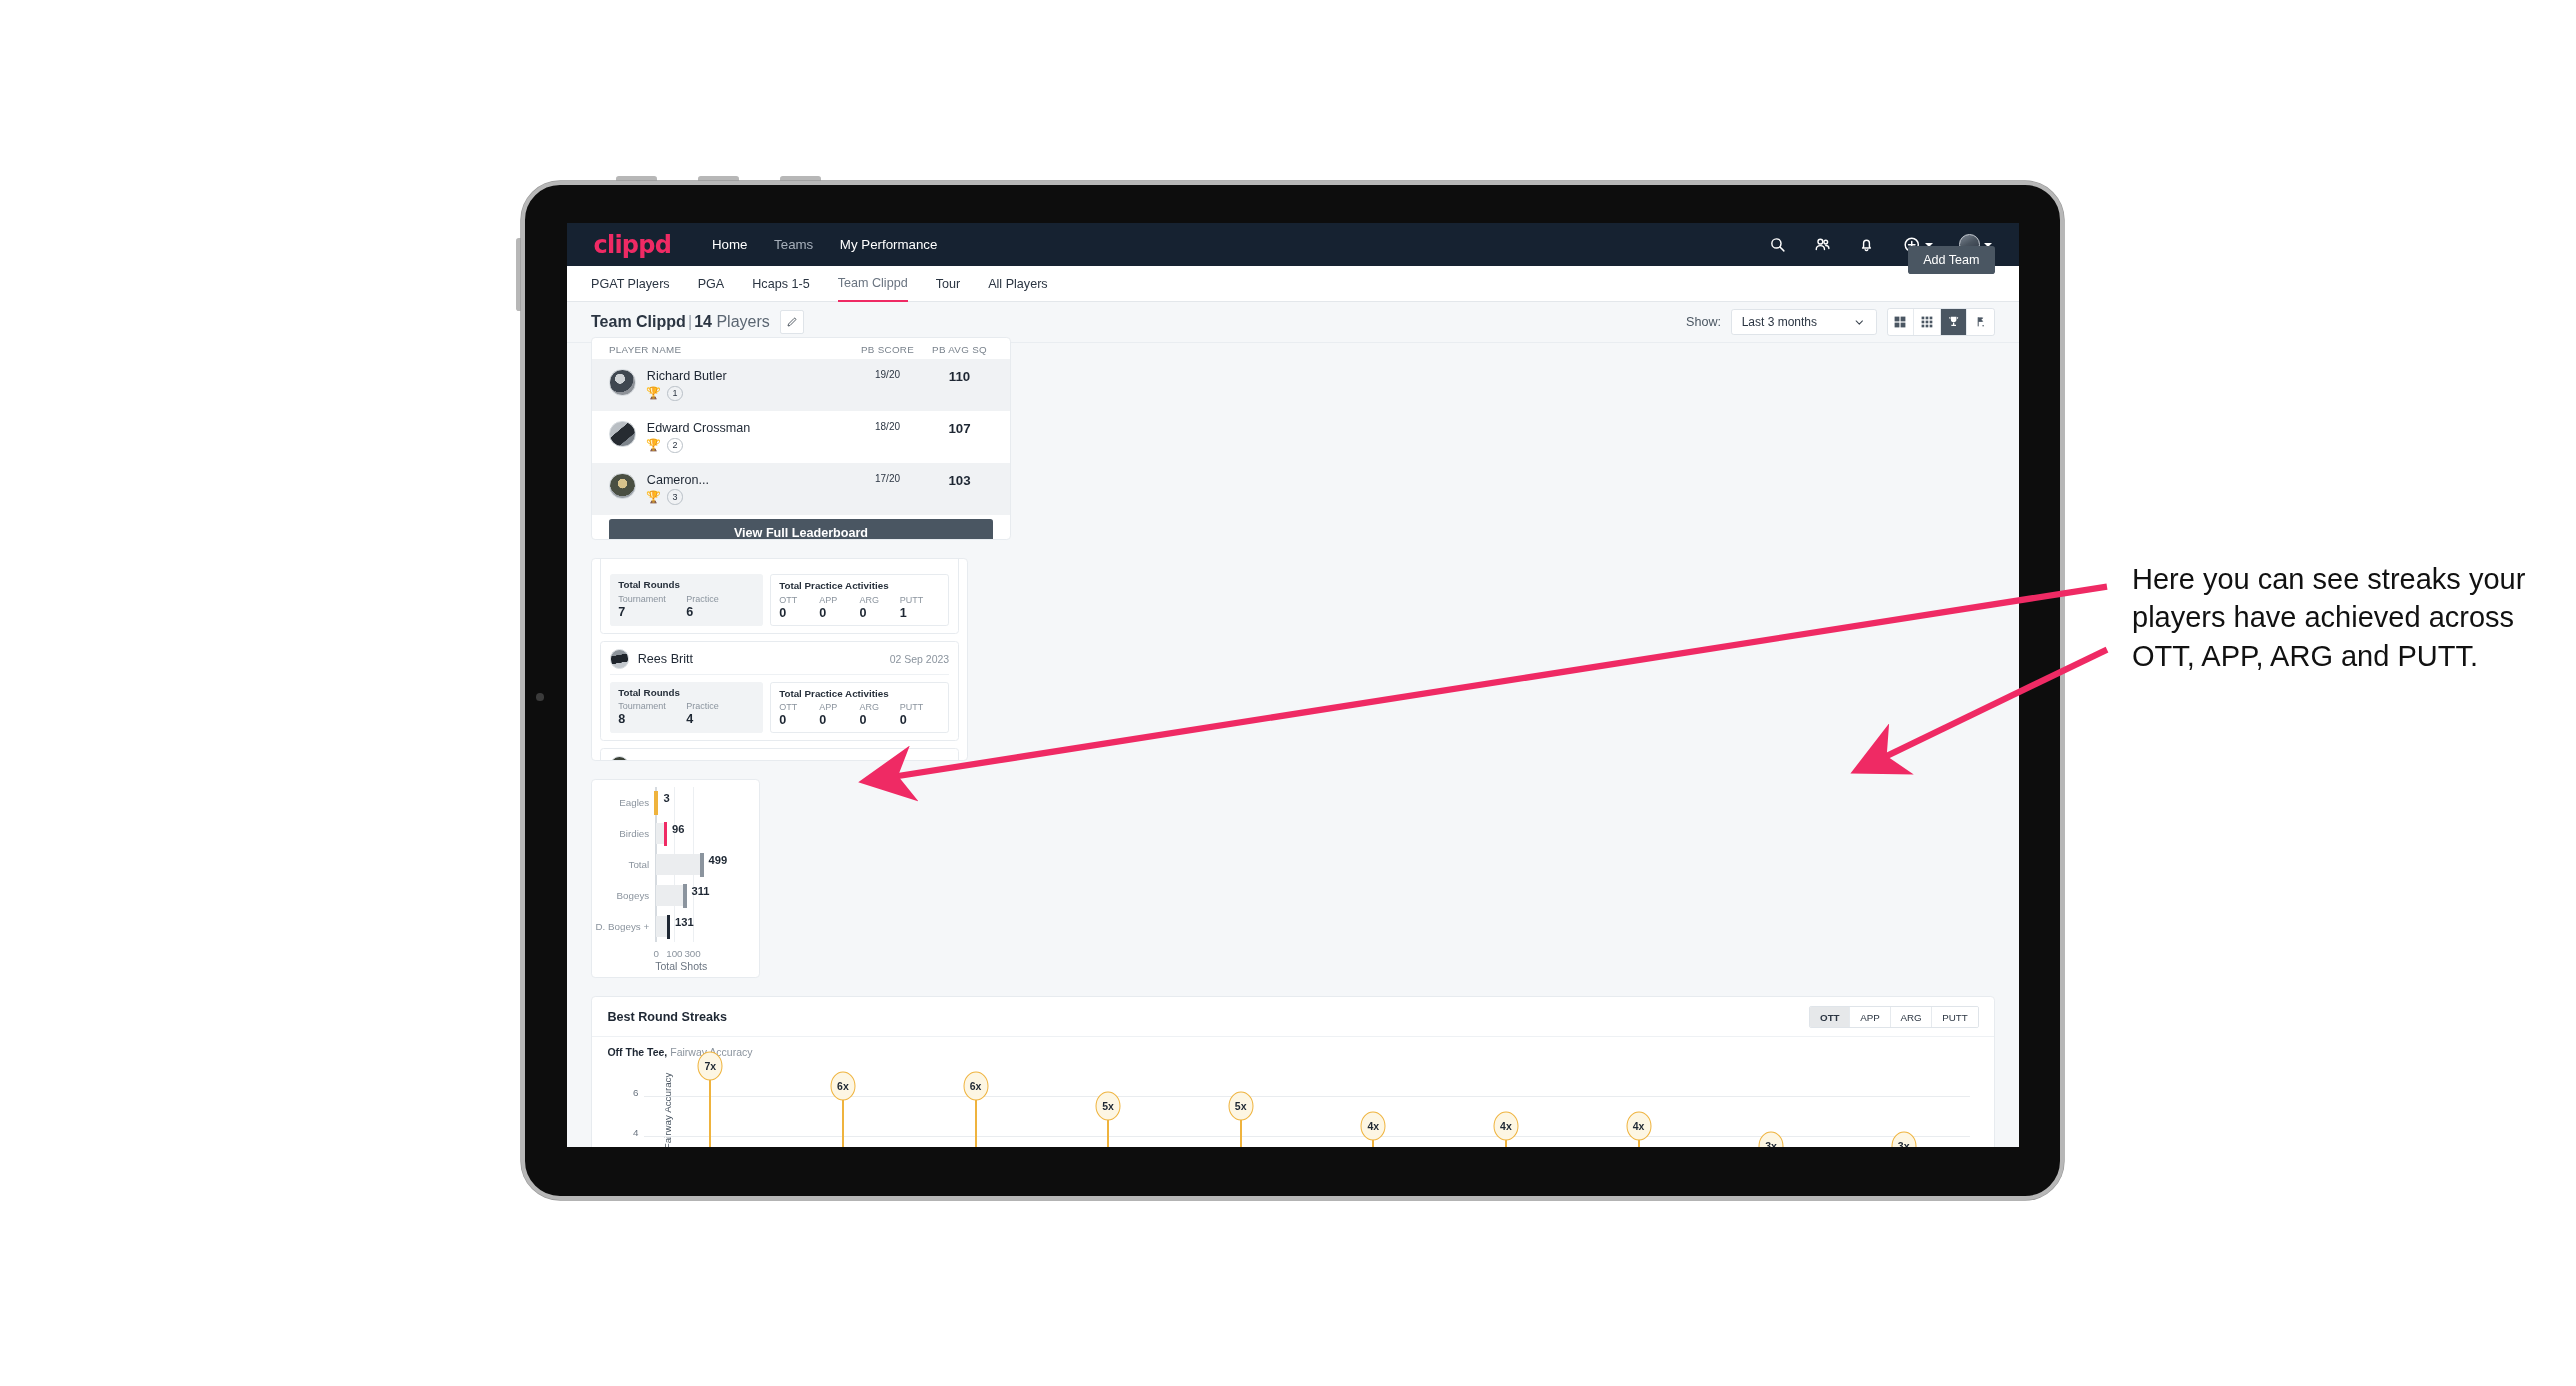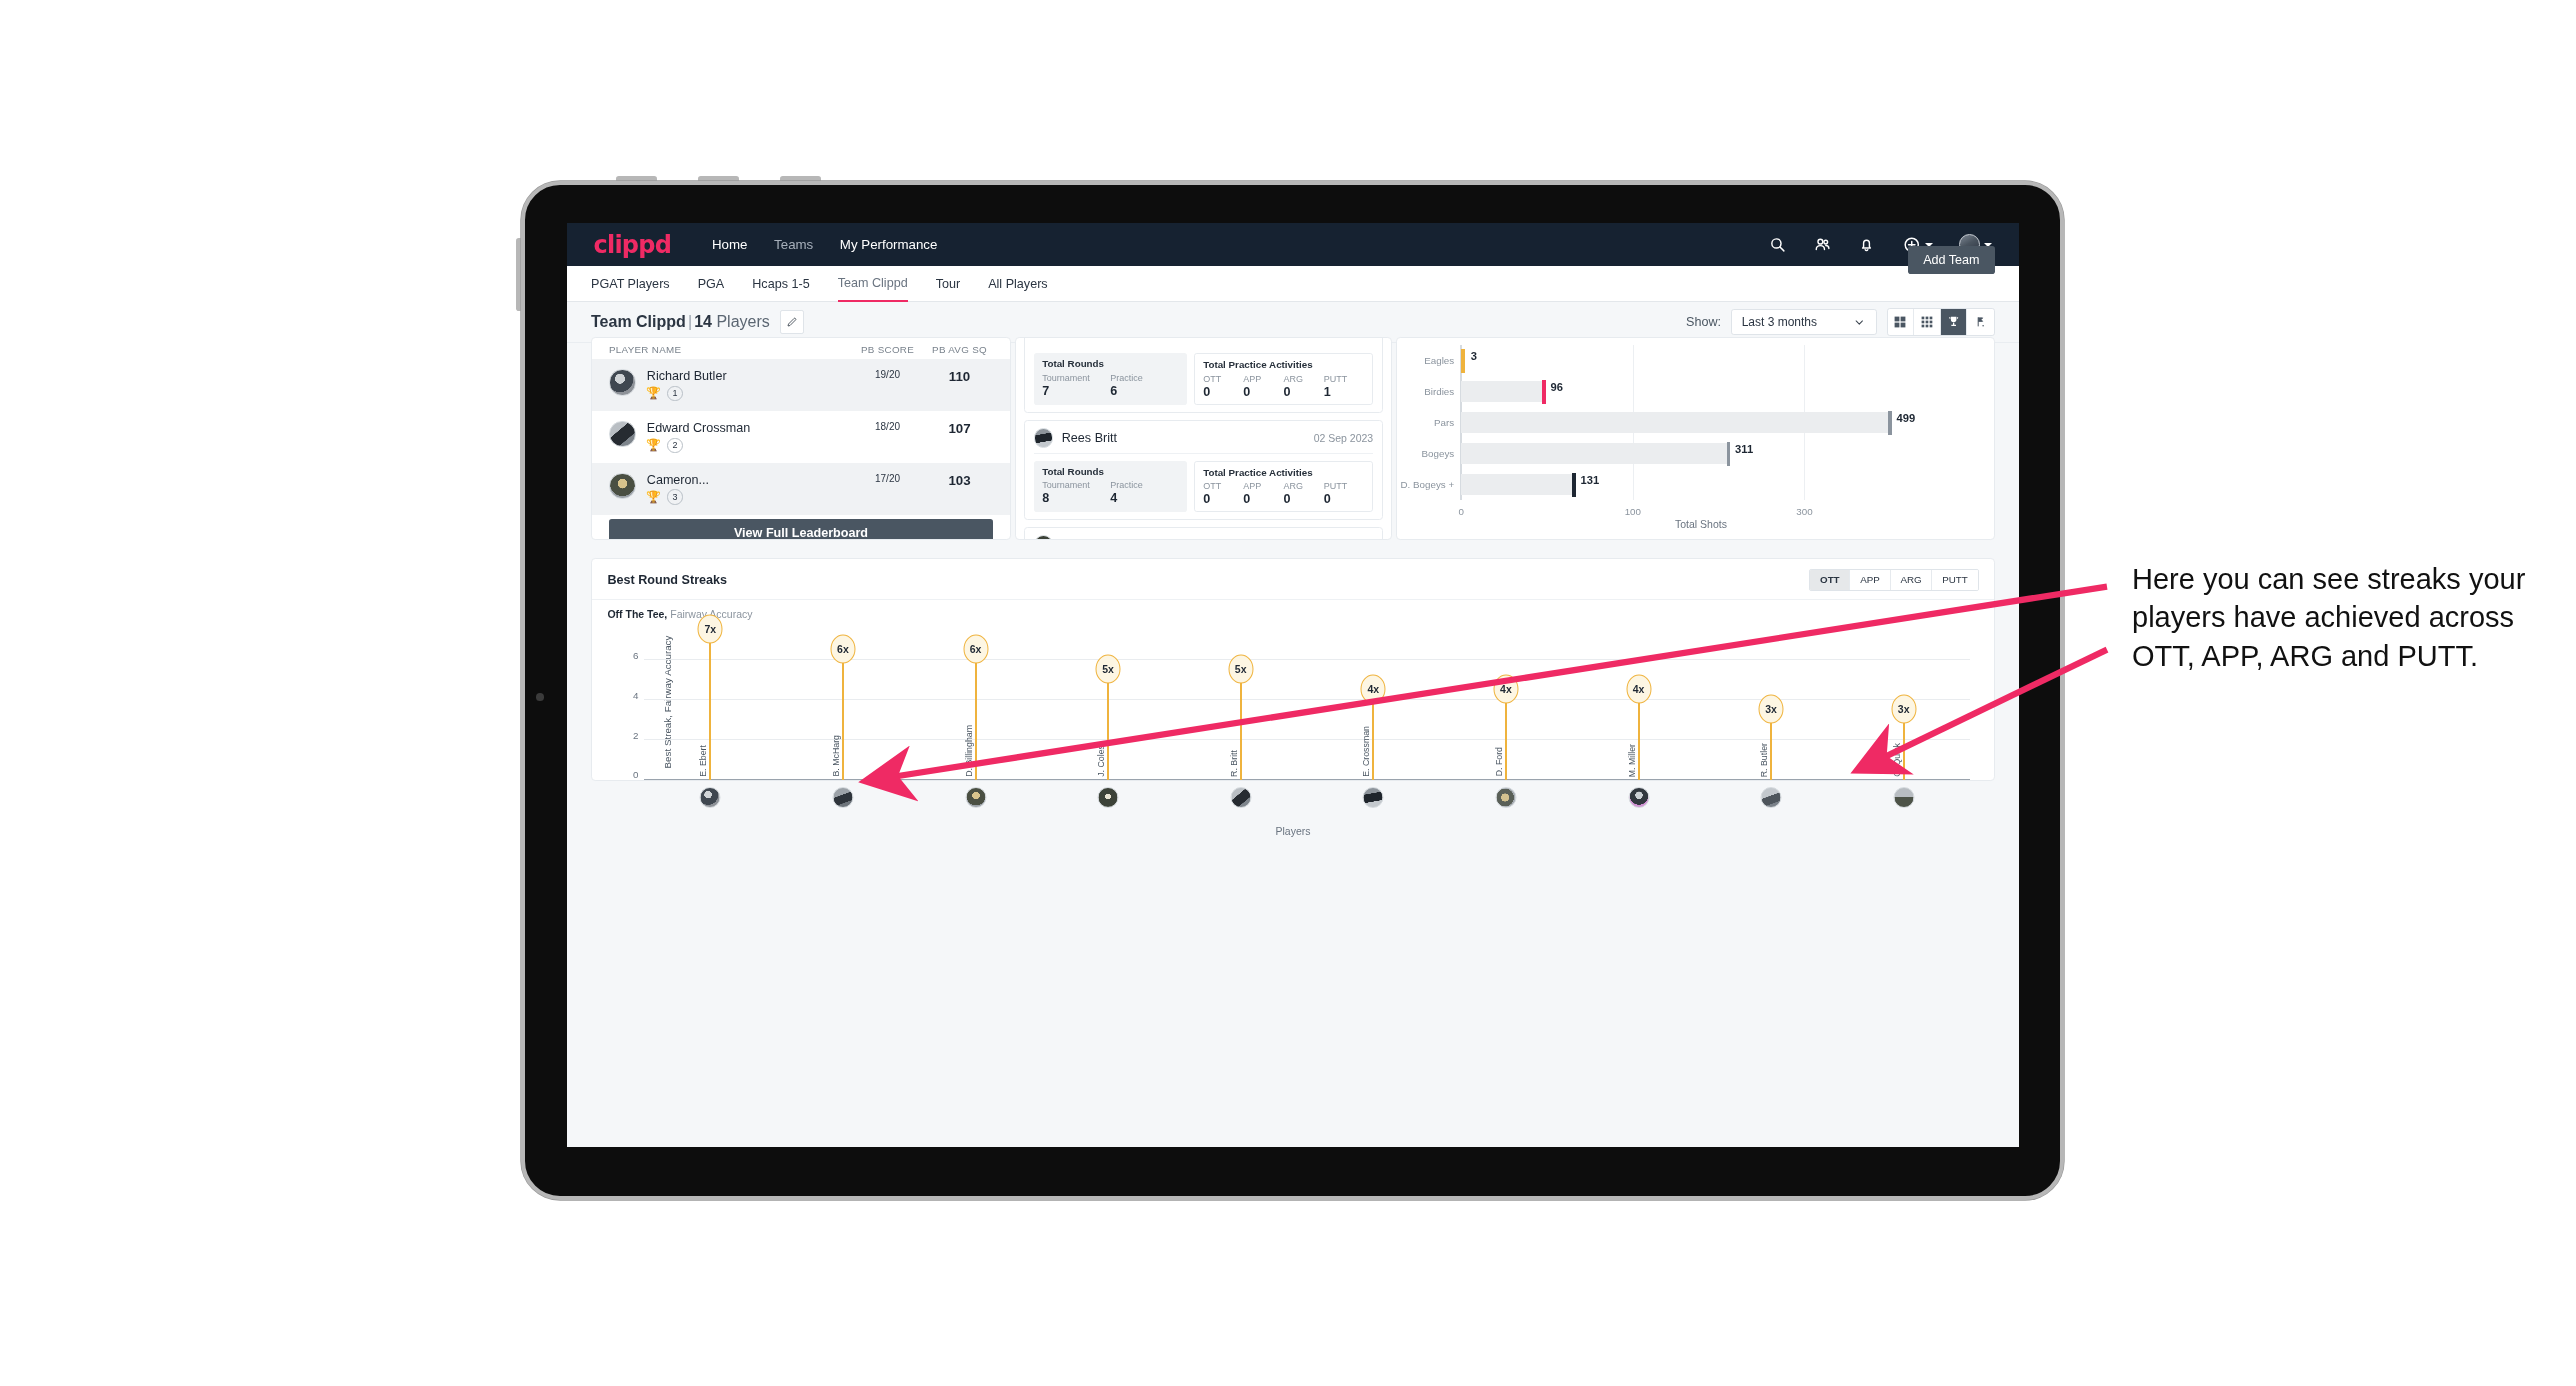--- a/index.html
+++ b/index.html
@@ -89,21 +89,21 @@
     display: flex; align-items: center; padding: 0 9.8px; font-size: 12px; color: #2b3542; cursor: pointer;
   }
   #period-select .chev { margin-left: auto; }
   #viewmodes { display: flex; border: 0.7px solid #dfe4e9; border-radius: 2.8px; overflow: hidden; background: #fff; }
   .vm { width: 26.6px; height: 26.6px; display: flex; align-items: center; justify-content: center; border-right: 0.7px solid #e6eaee; cursor: pointer; }
   .vm:last-child { border-right: none; }
   .vm.active { background: #4a5662; }
 
   
   #content { padding: 0 24px; position: relative; }
-  #row1 { display: flex; gap: 4px; align-items: flex-start; margin-top: -5.6px; }
+  #row1 { display: flex; gap: 18px; align-items: flex-start; margin-top: -5.6px; flex-direction: column; }
 
   .card { background: #fff; border: 0.7px solid #e7ebef; border-radius: 4.2px; }
 
   
   #leaderboard { width: 420px; padding: 0 0 0 0; overflow: hidden; height: 203px; }
   #lb-head { display: flex; padding: 5.6px 17px 4.2px; font-size: 9.8px; color: #7a838d; letter-spacing: 0.3px; }
   #lb-head .c1 { flex: 1; }
   #lb-head .c2 { width: 77px; text-align: center; }
   #lb-head .c3 { width: 67px; text-align: center; }
   .lb-row { display: flex; padding: 9.8px 17px; }
@@ -489,21 +489,21 @@
               </div>
             </div>
             <div class="bar-row" style="top: 31px; height: 31px;">
               <div class="bar-label">Birdies</div>
               <div class="bar-track" style="width: 17.1429%;">
                 <div class="bar-cap" style="background: rgb(239, 42, 100);"></div>
                 <div class="bar-value">96</div>
               </div>
             </div>
             <div class="bar-row" style="top: 62px; height: 31px;">
-              <div class="bar-label">Pars</div>
+              <div class="bar-label">Total</div>
               <div class="bar-track" style="width: 89.1071%;">
                 <div class="bar-cap" style="background: rgb(139, 148, 158);"></div>
                 <div class="bar-value">499</div>
               </div>
             </div>
             <div class="bar-row" style="top: 93px; height: 31px;">
               <div class="bar-label">Bogeys</div>
               <div class="bar-track" style="width: 55.5357%;">
                 <div class="bar-cap" style="background: rgb(139, 148, 158);"></div>
                 <div class="bar-value">311</div>

